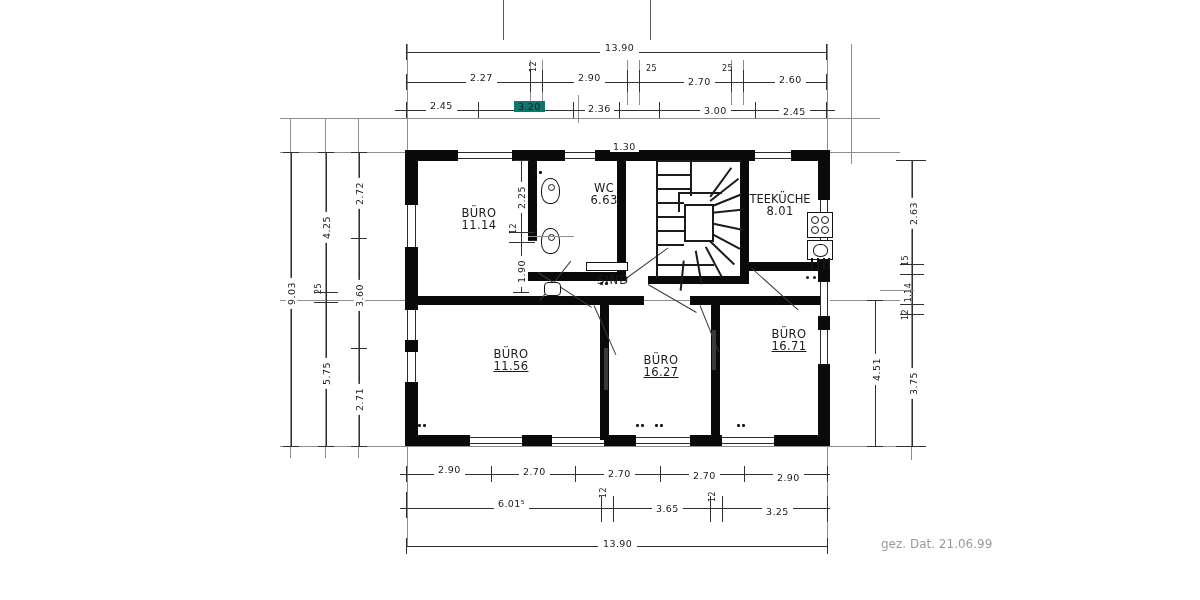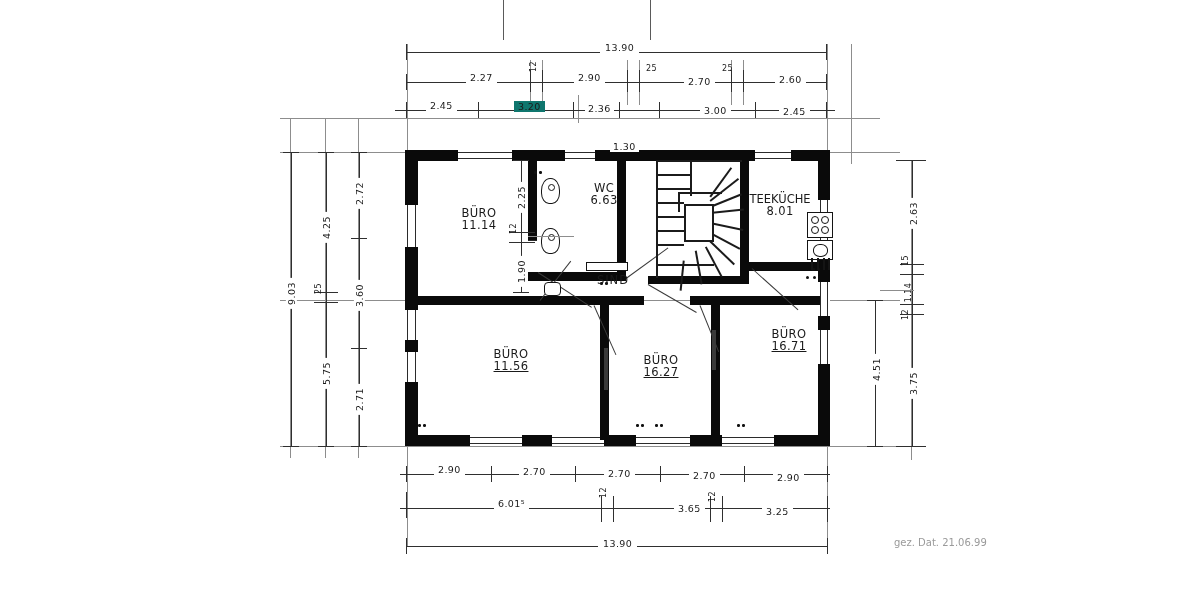--- a/index.html
+++ b/index.html
@@ -55,21 +55,21 @@
   
   #caption{position:absolute;left:872px;top:536px;width:320px;}
   #caption .printed{
     font-family:"Liberation Serif", serif;font-size:12.5px;font-weight:bold;color:#0d0d0d;
   }
   #caption .script{
     font-family:"DejaVu Sans", sans-serif;font-size:15px;letter-spacing:1.2px;
     color:#121212;margin-top:2px;margin-left:28px;
   }
   #caption .faint{
-    font-family:"DejaVu Sans", sans-serif;font-size:10px;color:#9a9a9a;margin-top:1px;margin-left:22px;
+    font-family:"DejaVu Sans", sans-serif;font-size:12px;color:#9a9a9a;margin-top:1px;margin-left:9px;
   }
 
   
   #stair{position:absolute;left:656px;top:160px;width:86px;height:118px;}
   #stair .tread{position:absolute;background:#1b1b1b;height:1.5px;transform-origin:left center;}
   #stair .core{position:absolute;left:28px;top:44px;width:26px;height:34px;border:2px solid #1b1b1b;background:#fff;}
   #stair .str{position:absolute;background:#1b1b1b;}
 
   
   .appl{position:absolute;border:1.5px solid #141414;background:#fff;}
@@ -389,21 +389,21 @@
 
   <div class="dimline" style="left:400px;top:508px;width:430px;"></div>
   <div class="tick" style="left:406px;top:492px;width:1px;height:26px;"></div>
   <div class="tick" style="left:601px;top:496px;width:1px;height:26px;"></div>
   <div class="tick" style="left:613px;top:496px;width:1px;height:26px;"></div>
   <div class="tick" style="left:710px;top:496px;width:1px;height:26px;"></div>
   <div class="tick" style="left:722px;top:496px;width:1px;height:26px;"></div>
   <div class="tick" style="left:827px;top:496px;width:1px;height:26px;"></div>
   <div class="hand sm" style="left:494px;top:498px;background:#fff;padding:0 4px;">6.01⁵</div>
   <div class="hand xs" style="left:598px;top:488px;transform:rotate(-90deg);">12</div>
-  <div class="hand sm" style="left:674px;top:503px;background:#fff;padding:0 4px;">3.65</div>
+  <div class="hand sm" style="left:652px;top:503px;background:#fff;padding:0 4px;">3.65</div>
   <div class="hand xs" style="left:707px;top:492px;transform:rotate(-90deg);">12</div>
   <div class="hand sm" style="left:762px;top:506px;background:#fff;padding:0 4px;">3.25</div>
 
   <div class="dimline" style="left:407px;top:546px;width:420px;"></div>
   <div class="tick" style="left:406px;top:538px;width:1px;height:16px;"></div>
   <div class="tick" style="left:827px;top:538px;width:1px;height:16px;"></div>
   <div class="hand sm" style="left:598px;top:538px;background:#fff;padding:0 5px;">13.90</div>
 
   <div id="caption">
     <div class="faint">gez.        Dat. 21.06.99</div>

